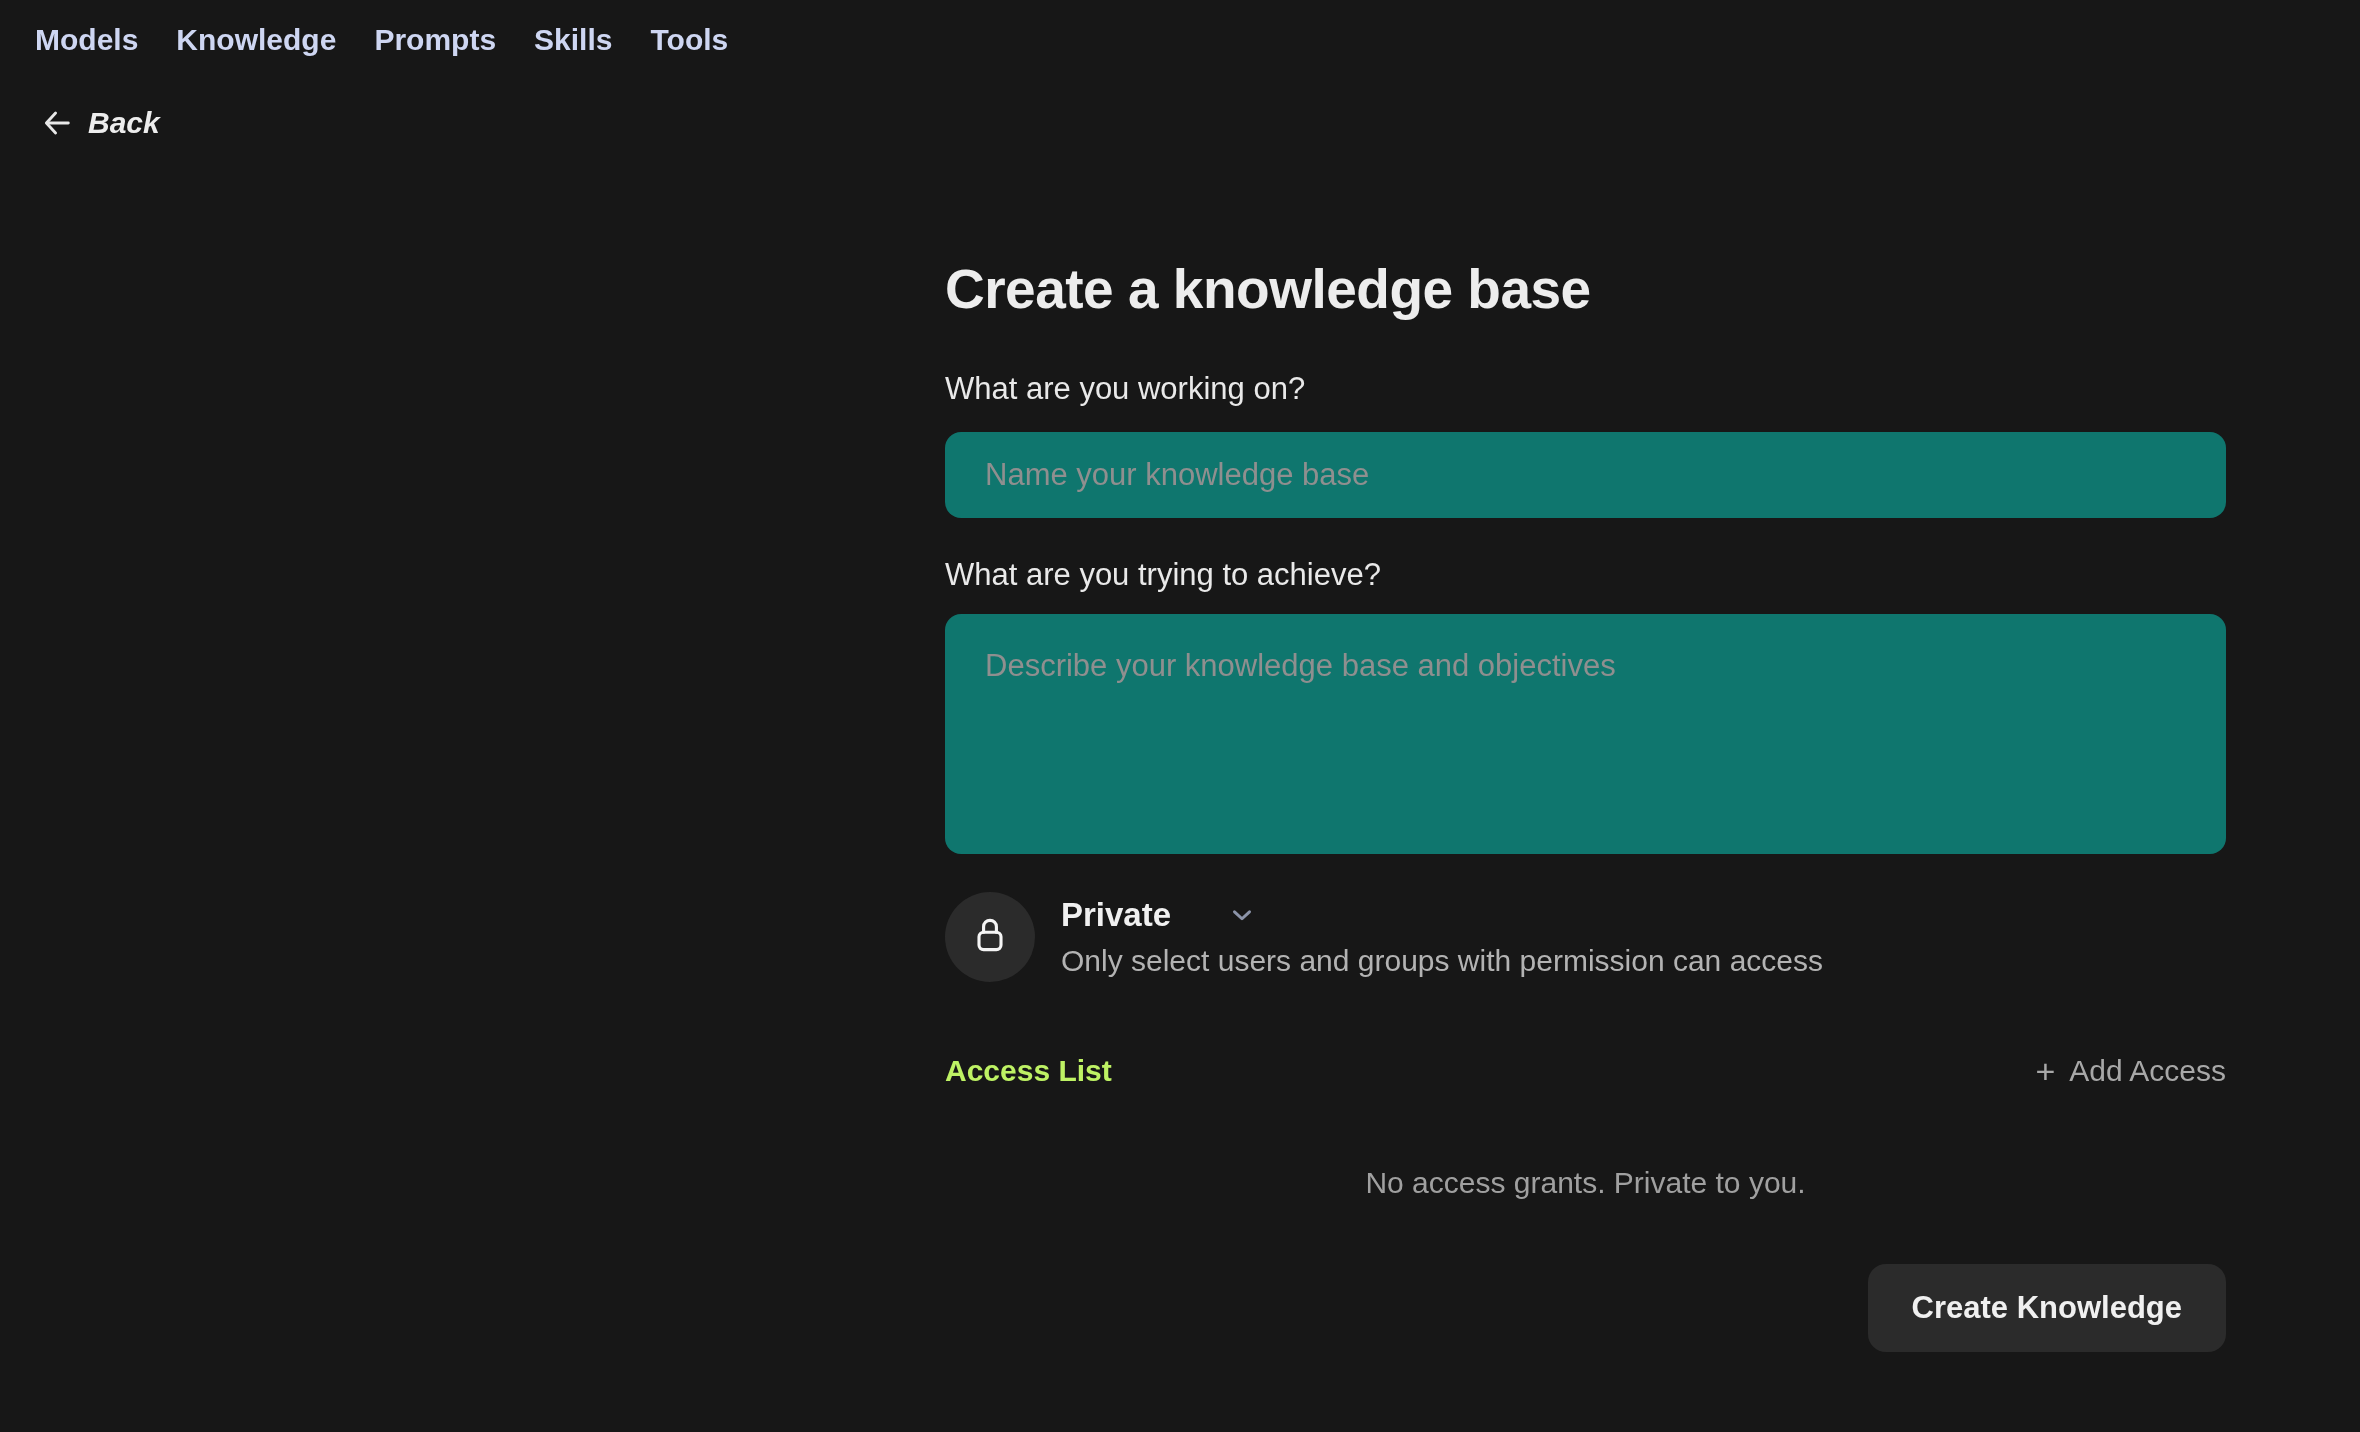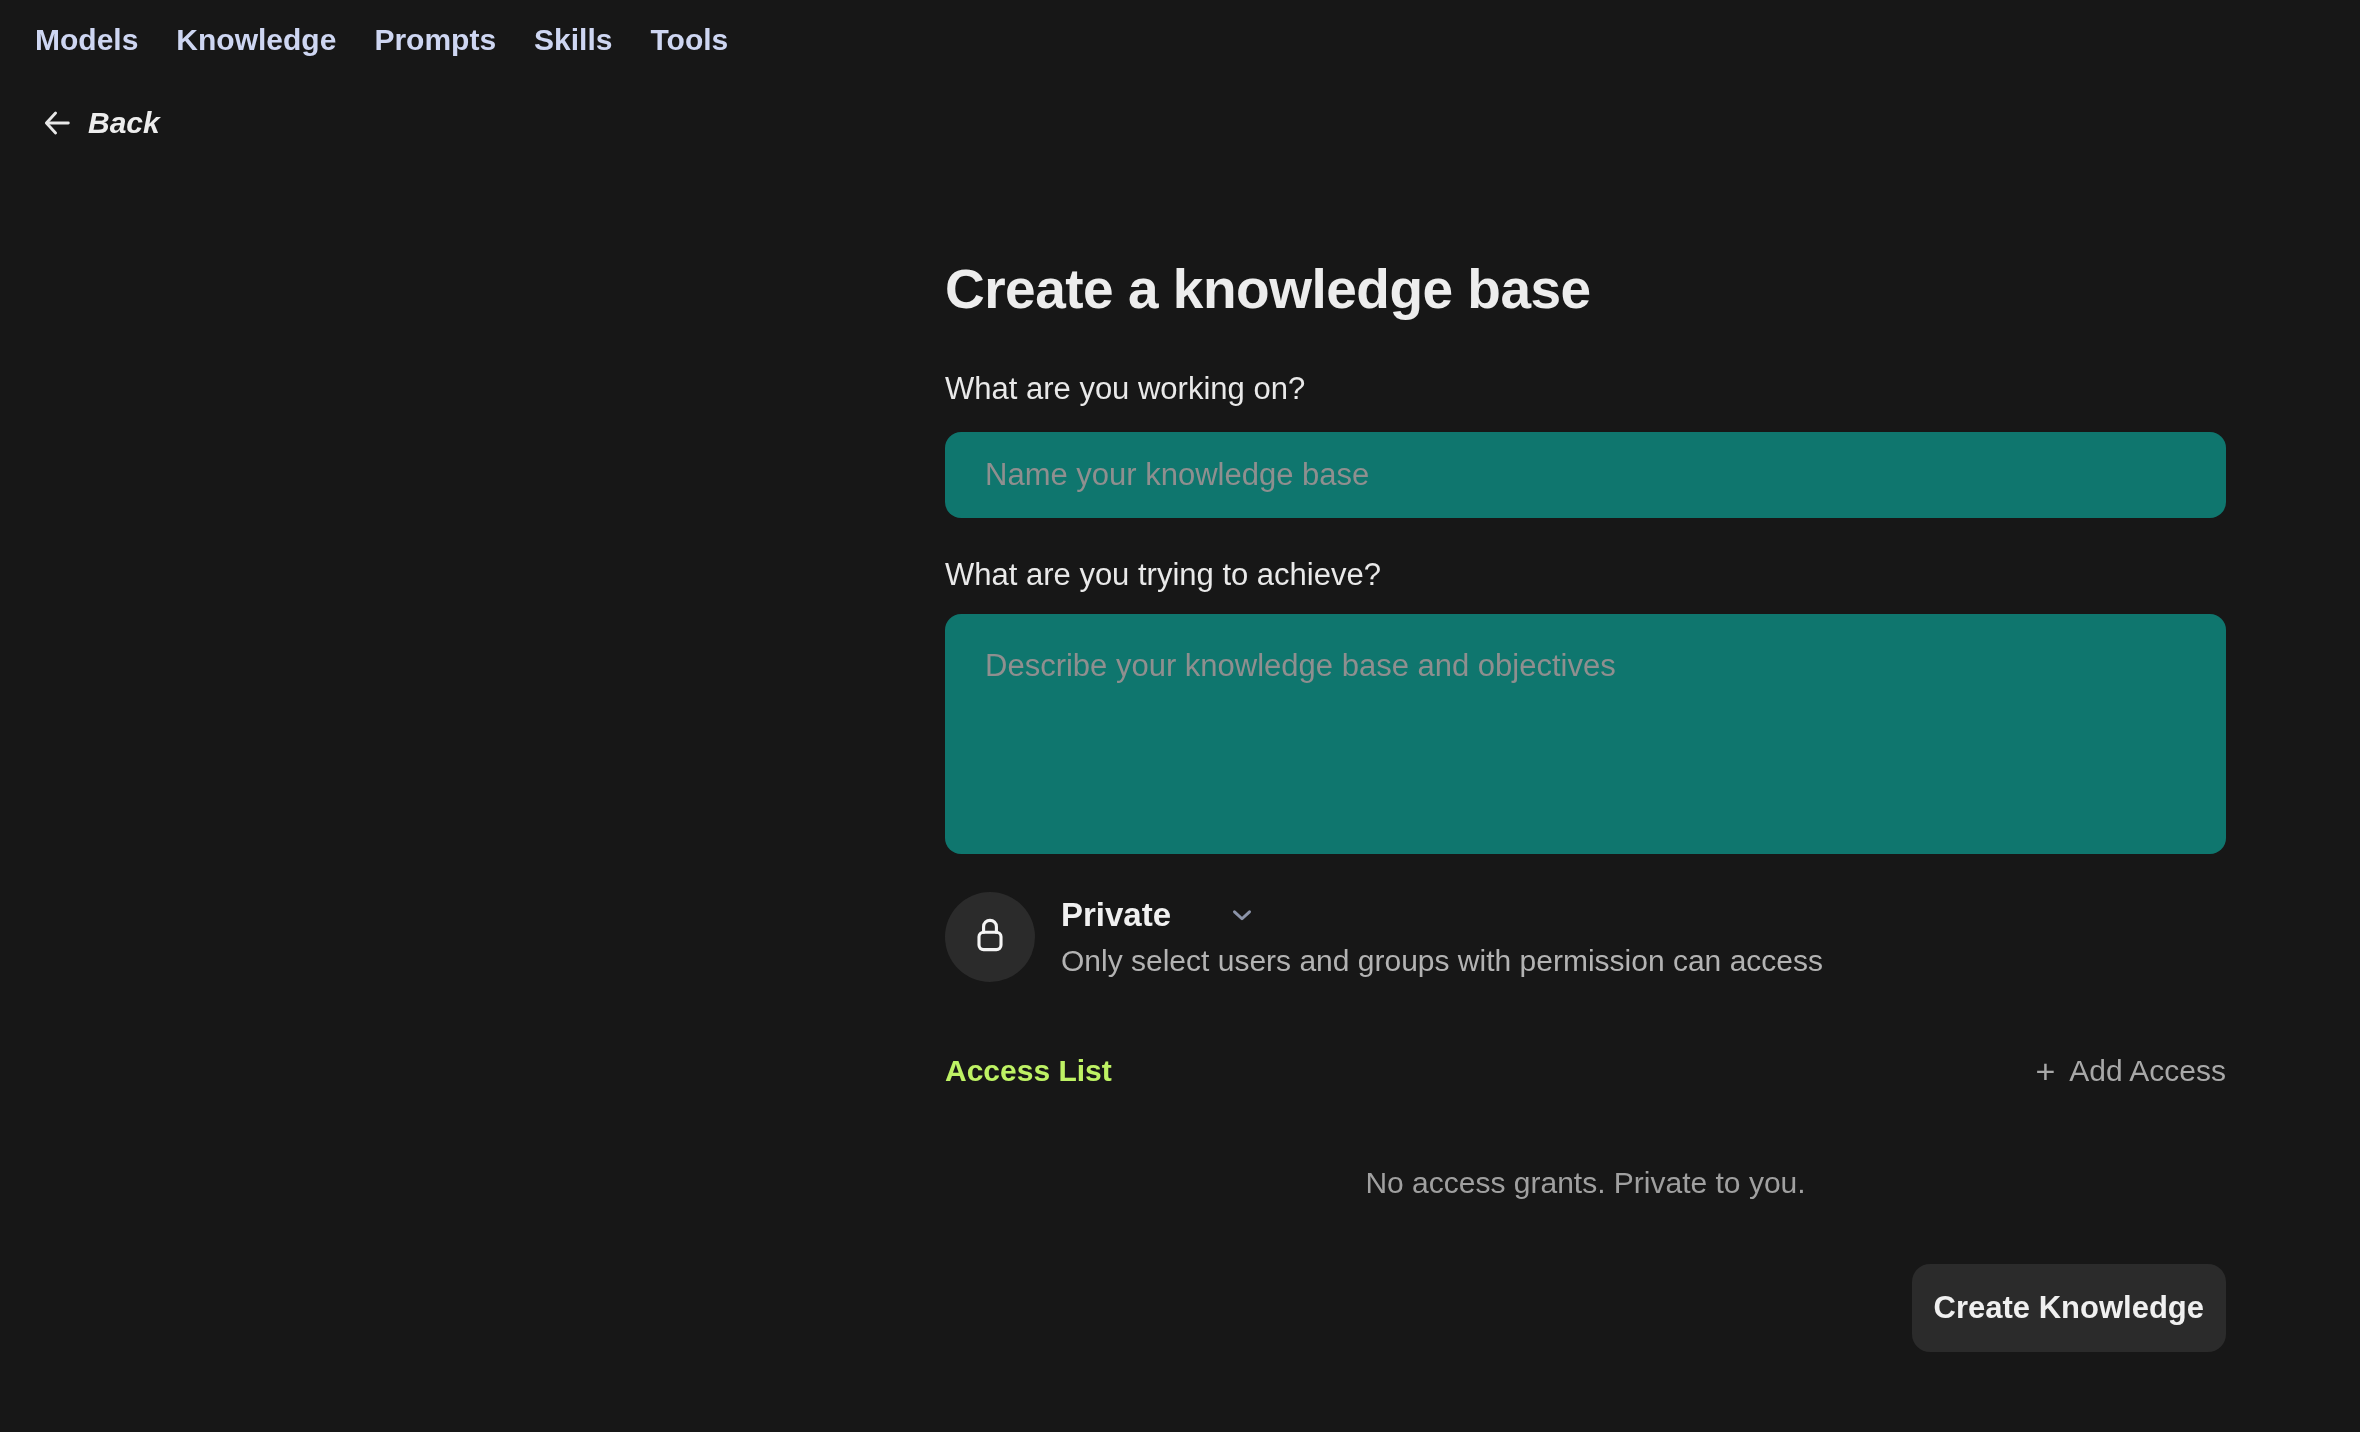--- a/index.html
+++ b/index.html
@@ -125,21 +125,21 @@
   }
 
   
   .submit-row {
     margin-top: 62px;
     display: flex; justify-content: flex-end;
   }
   .submit-btn {
     background: #2b2b2b;
     border: none; border-radius: 18px;
-    height: 88px; padding: 0 22px;
+    height: 88px; padding: 0 44px;
     font-family: "Liberation Sans", sans-serif;
     font-size: 31px; font-weight: 700; color: #f0f0f0;
     cursor: pointer;
   }
 </style>
 </head>
 <body>
 
 <nav class="top-nav">
   <span class="nav-item">Models</span>

